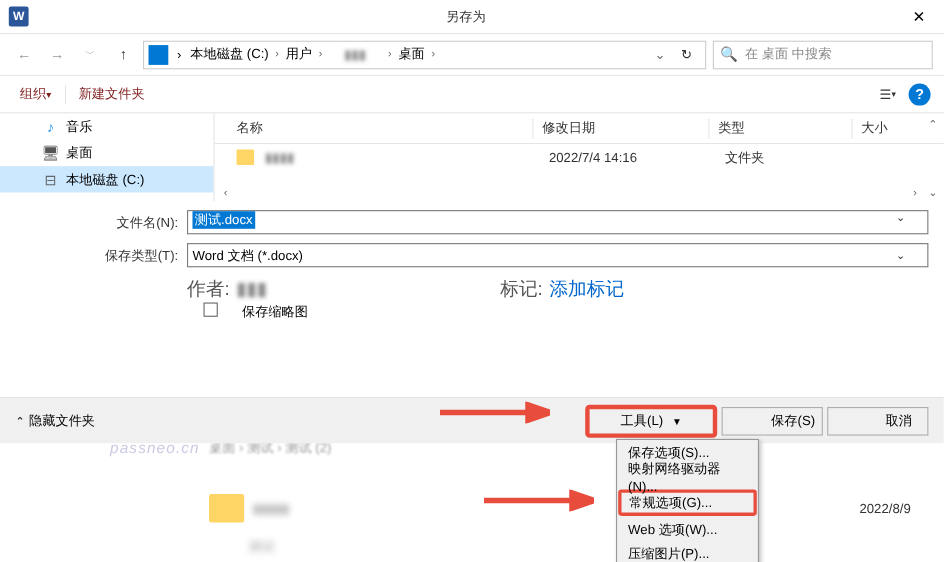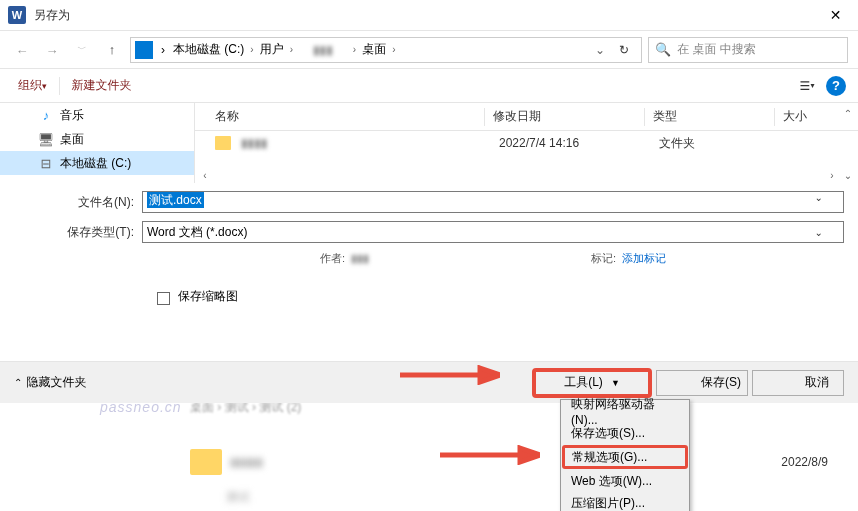--- a/index.html
+++ b/index.html
@@ -1,20 +1,20 @@
 <!DOCTYPE html>
 <html><head>
 <meta charset="utf-8">
 <style>
 * { box-sizing: border-box; margin: 0; padding: 0; font-family: "Microsoft YaHei", "Segoe UI", sans-serif; }
 body { background: #fff; width: 858px; height: 511px; overflow: hidden; position: relative; font-size: 12px; }
 
 .titlebar { height: 31px; background: #fff; border-bottom: 1px solid #e5e5e5; display: flex; align-items: center; padding: 0 0 0 8px; }
 .word-icon { width: 18px; height: 18px; background: #2b579a; color: #fff; display: flex; align-items: center; justify-content: center; font-size: 11px; font-weight: bold; border-radius: 2px; margin-right: 8px; }
-.titlebar-title { flex: 1; font-size: 12px; color: #333; }
+.titlebar-title { flex: 1; font-size: 12px; color: #333; text-align: center; }
 .close-btn { width: 45px; height: 31px; display: flex; align-items: center; justify-content: center; font-size: 14px; cursor: pointer; }
 
 .address-bar { height: 38px; display: flex; align-items: center; padding: 4px 10px; gap: 6px; border-bottom: 1px solid #e5e5e5; }
 .nav-arrow { width: 24px; height: 24px; display: flex; align-items: center; justify-content: center; color: #999; font-size: 13px; }
 .nav-up { width: 24px; height: 24px; display: flex; align-items: center; justify-content: center; color: #333; cursor: pointer; font-size: 13px; }
 .path-box { flex: 1; height: 26px; border: 1px solid #ccc; display: flex; align-items: center; padding: 0 4px; background: #fff; }
 .path-disk-icon { width: 18px; height: 18px; background: #0078d4; margin-right: 4px; }
 .path-crumb { padding: 0 4px; cursor: pointer; font-size: 12px; }
 .path-sep { color: #666; padding: 0 2px; font-size: 10px; }
 .path-blur { padding: 0 18px; filter: blur(2px); color: #888; }
@@ -45,36 +45,36 @@
 .col-date { width: 160px; padding-left: 8px; }
 .col-type { width: 130px; padding-left: 8px; }
 .col-size { width: 60px; padding-left: 8px; }
 .col-sep { border-right: 1px solid #e5e5e5; height: 18px; }
 .file-row { height: 24px; display: flex; align-items: center; font-size: 12px; color: #333; }
 .file-row .folder-icon { width: 16px; height: 14px; background: #ffd666; border-radius: 1px; margin: 0 6px 0 20px; }
 .file-row .blur-name { filter: blur(2px); color: #888; padding-left: 4px; }
 .scroll-arrow { position: absolute; right: 2px; width: 16px; height: 16px; color: #666; font-size: 10px; display: flex; align-items: center; justify-content: center; cursor: pointer; }
 .scroll-left { position: absolute; left: 2px; bottom: 0; width: 16px; height: 16px; color: #666; font-size: 10px; display: flex; align-items: center; justify-content: center; cursor: pointer; }
 
-.form-area { padding: 8px 14px 0 2px; }
+.form-area { padding: 8px 14px 0 30px; }
 .form-row { display: flex; align-items: center; margin-bottom: 8px; }
 .form-label { width: 140px; text-align: right; padding-right: 8px; font-size: 12px; color: #333; }
 .form-input { flex: 1; height: 22px; border: 1px solid #7a7a7a; padding: 0 4px; font-size: 12px; }
 .form-input.filename { background: #fff; }
 .form-input.filename .sel { background: #0078d4; color: #fff; padding: 1px 2px; }
 .form-select { flex: 1; height: 22px; border: 1px solid #7a7a7a; padding: 0 4px; display: flex; align-items: center; justify-content: space-between; background: #fff; cursor: pointer; }
 .form-select-arrow { position: absolute; right: 20px; font-size: 10px; color: #333; }
 
-.meta-row { display: flex; align-items: center; margin: 4px 0 0 90px; font-size: 11px; justify-content: center; }
+.meta-row { display: flex; align-items: center; margin: 4px 0 0 90px; font-size: 17px; }
 .meta-label { color: #555; margin-right: 6px; }
 .meta-blur { filter: blur(2px); color: #888; width: 60px; }
 .meta-link { color: #0066cc; cursor: pointer; }
 .meta-gap { width: 180px; }
 
-.checkbox-row { margin: 22px 0 0 155px; display: flex; align-items: flex-end; gap: 8px; font-size: 12px; }
+.checkbox-row { margin: 1px 0 0 155px; display: flex; align-items: flex-start; gap: 22px; font-size: 12px; }
 .checkbox { width: 13px; height: 13px; border: 1px solid #666; background: #fff; cursor: pointer; }
 
 .footer { position: absolute; bottom: 108px; left: 0; right: 0; height: 42px; display: flex; align-items: center; padding: 0 14px; border-top: 1px solid #e5e5e5; background: #f0f0f0; }
 .footer-left { display: flex; align-items: center; gap: 4px; cursor: pointer; font-size: 12px; }
 .footer-caret { font-size: 10px; }
 .footer-right { margin-left: auto; display: flex; align-items: center; gap: 4px; }
 .tools-btn { width: 120px; height: 30px; border: 4px solid #e74c3c; background: #f0f0f0; display: flex; align-items: center; justify-content: center; gap: 8px; cursor: pointer; font-size: 12px; border-radius: 4px; }
 .tools-arrow { font-size: 9px; }
 .action-btn { width: 92px; height: 26px; border: 1px solid #adadad; background: #f0f0f0; display: flex; align-items: center; justify-content: center; cursor: pointer; font-size: 12px; padding-left: 38px; }
 
@@ -216,22 +216,22 @@
     <div class="tools-btn">
       <span>工具(L)</span>
       <span class="tools-arrow">▼</span>
     </div>
     <div class="action-btn">保存(S)</div>
     <div class="action-btn">取消</div>
   </div>
 </div>
 
 <div class="dropdown-menu">
+  <div class="dropdown-item">保存选项(S)...</div>
   <div class="dropdown-item">映射网络驱动器(N)...</div>
-  <div class="dropdown-item">保存选项(S)...</div>
   <div class="dropdown-item highlighted">常规选项(G)...</div>
   <div class="dropdown-item">Web 选项(W)...</div>
   <div class="dropdown-item">压缩图片(P)...</div>
 </div>
 
 <div class="bg-explorer">
   <div class="bg-row" style="height:20px;">
     <span style="filter:blur(1px);color:#999;">桌面 › 测试 › 测试 (2)</span>
   </div>
   <div class="bg-row" style="height:50px;margin-top:20px;">

